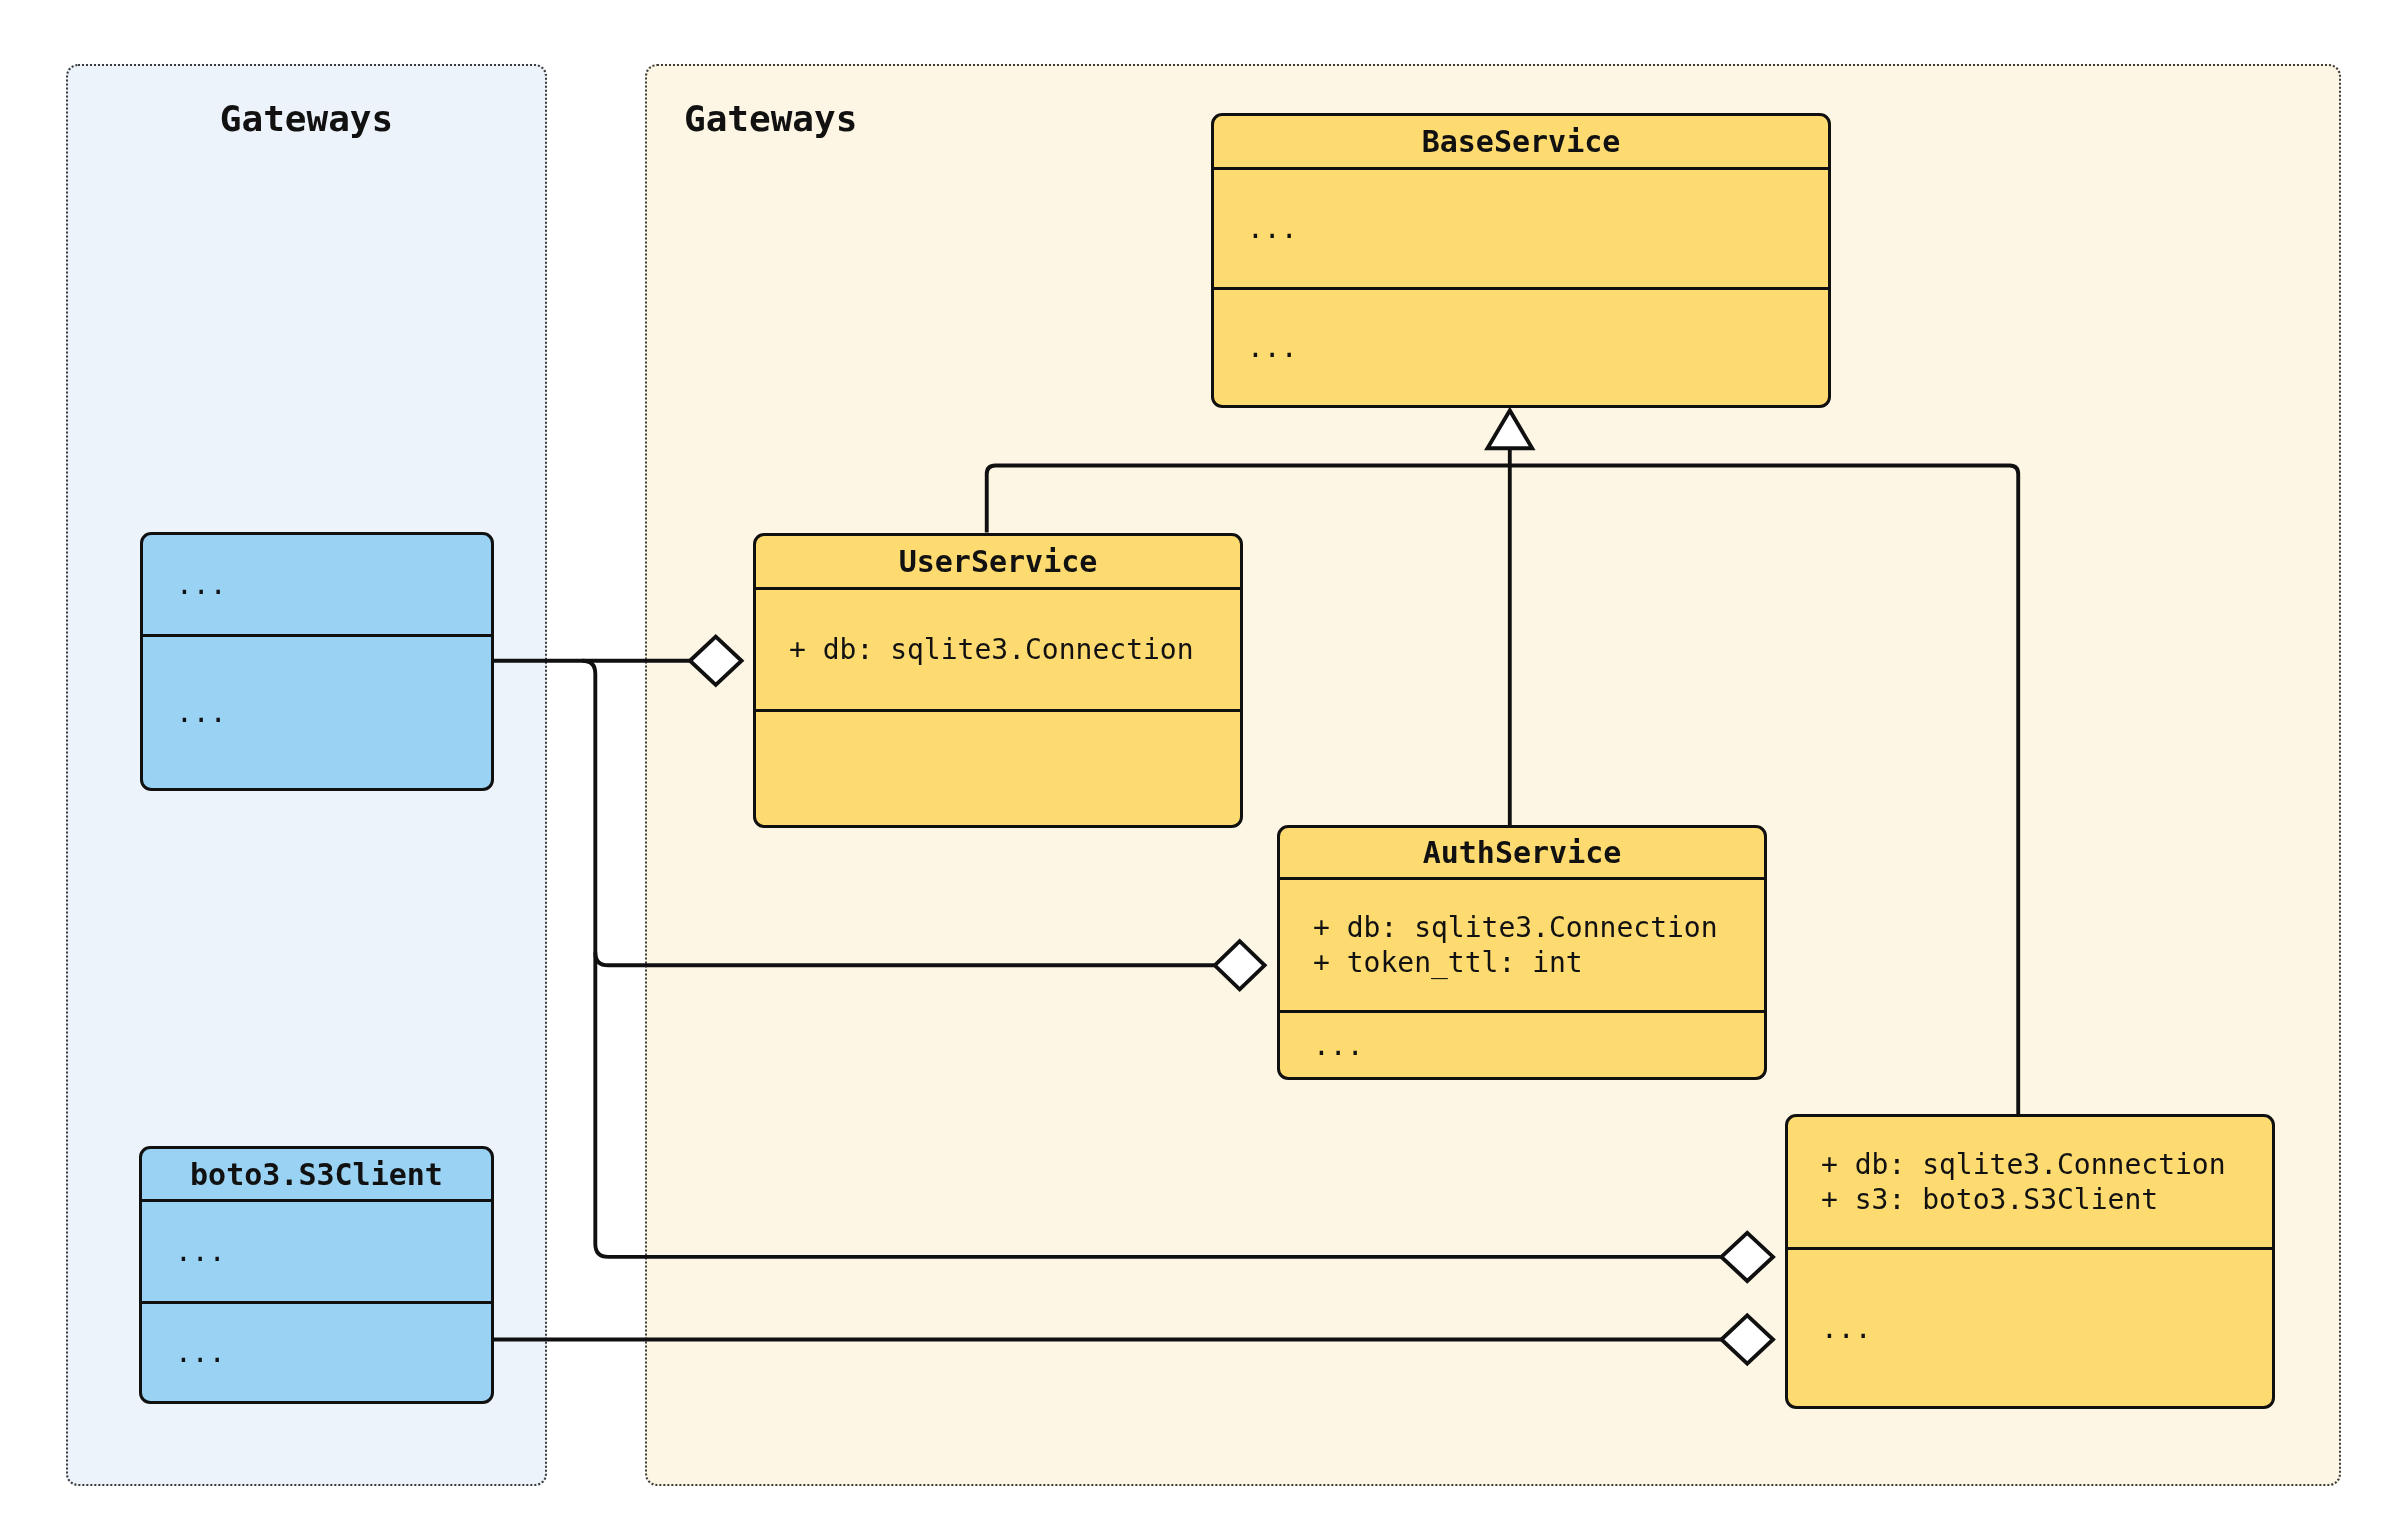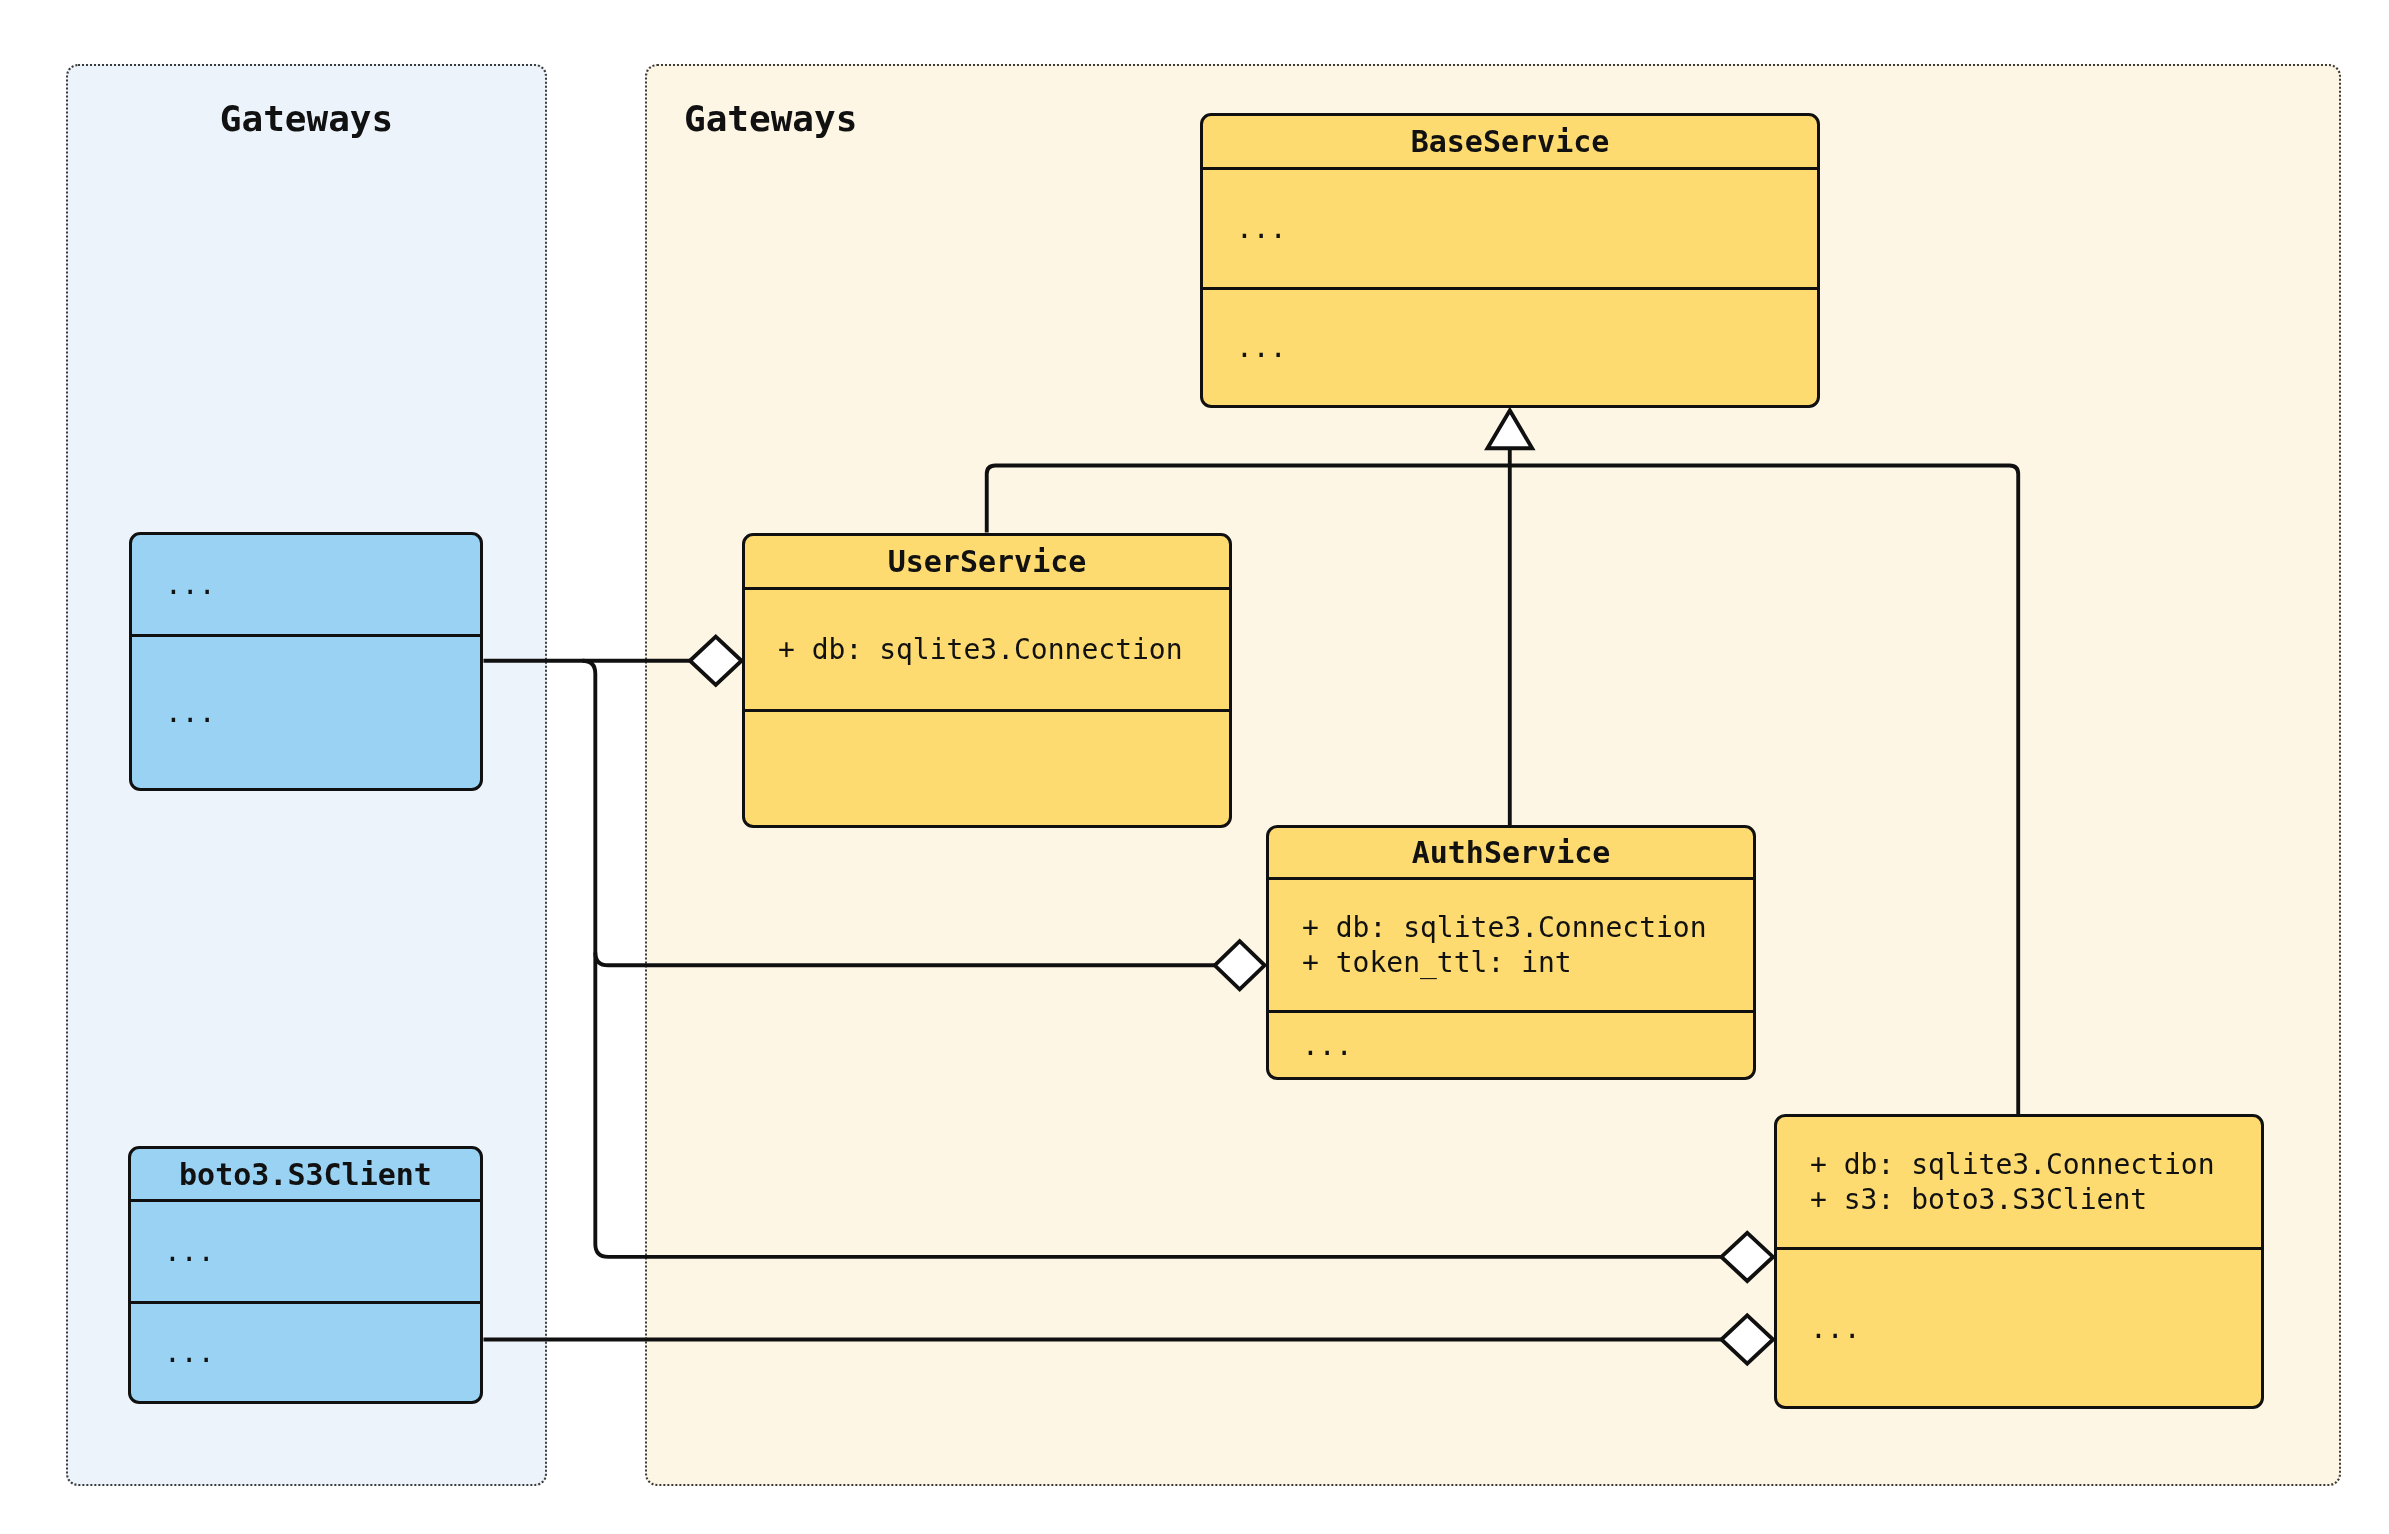--- a/index.html
+++ b/index.html
@@ -19,21 +19,21 @@
   #title-gateways{left:66px;top:86px;width:481px;text-align:center;}
   #title-services{left:684px;top:86px;}
   
   #edges{position:absolute;left:0;top:0;z-index:2;pointer-events:none;}
   #edges path{fill:none;stroke:#101010;stroke-width:4.5;}
   #edges polygon{fill:#ffffff;stroke:#101010;stroke-width:4.5;stroke-linejoin:miter;}
   
   .class-box{
     position:absolute;z-index:3;box-sizing:border-box;
     border:3.4px solid #101010;border-radius:11.2px;
-    display:flex;flex-direction:column;overflow:hidden;
+    display:flex;flex-direction:column;overflow:hidden;margin-left:11px;
   }
   .cb-yellow{background:#FDDB70;}
   .cb-blue{background:#99D2F2;}
   .cb-title{
     flex:0 0 auto;display:flex;align-items:center;justify-content:center;
     font-weight:bold;font-size:30px;border-bottom:3.4px solid #101010;box-sizing:border-box;
   }
   .cb-attrs,.cb-methods{
     display:flex;flex-direction:column;justify-content:center;
     padding-left:33px;font-size:28px;line-height:35px;box-sizing:border-box;

